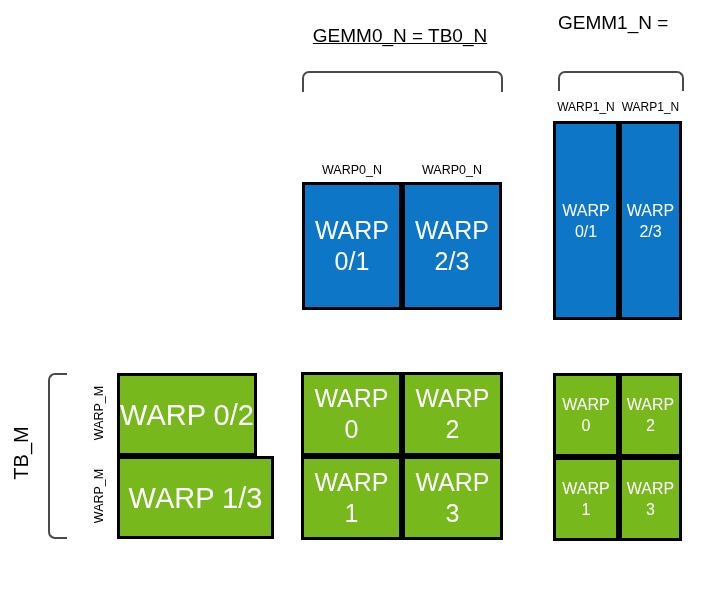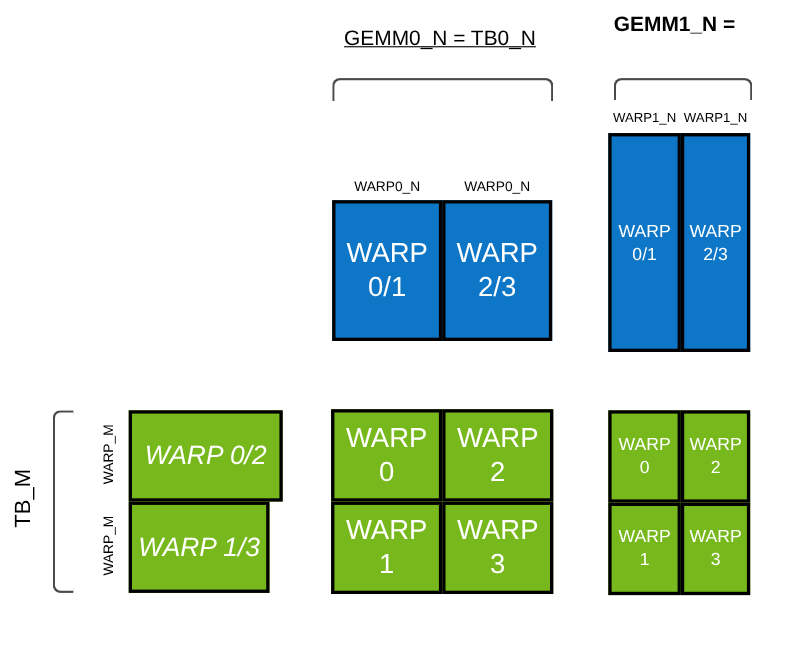--- a/index.html
+++ b/index.html
@@ -48,34 +48,34 @@
   .box{
     box-sizing:border-box;
     border:3px solid var(--color-border);
     color:var(--color-boxtext);
     display:flex;align-items:center;justify-content:center;
     text-align:center;
   }
   .blue{background:var(--color-blue);}
   .green{background:var(--color-green);}
   .txt-lg{font-size:25px;line-height:31px;}
-  .txt-md{font-size:24px;line-height:28px;font-style:italic;}
+  .txt-md{font-size:29px;line-height:28px;}
   .txt-sm{font-size:16px;line-height:21px;}
   .tbm-label{font-size:20px;white-space:nowrap;text-align:center;}
 </style>
 </head>
 <body>
 
 <div class="canvas">
 
   <div class="abs title center" style="left:280px;top:23px;width:240px;">GEMM0_N = TB0_N</div>
   <div class="abs hbracket" style="left:302px;top:71px;width:201px;height:21px;"></div>
 
   <div class="abs title" style="left:551px;top:10px;width:160px;">
-    <div style="padding-left:7px;font-weight:bold;">GEMM1_N =</div>
+    <div style="padding-left:7px;">GEMM1_N =</div>
   </div>
   <div class="abs hbracket" style="left:558px;top:71px;width:126px;height:20px;"></div>
 
   <div class="abs col-label" style="left:302px;top:163px;width:100px;">WARP0_N</div>
   <div class="abs col-label" style="left:402px;top:163px;width:100px;">WARP0_N</div>
 
   <div class="abs row" style="left:302px;top:182px;">
     <div class="box blue txt-lg" style="width:100px;height:128px;">
       <div>
         <div>WARP</div>
@@ -111,21 +111,21 @@
   <div class="abs rot tbm-label" style="left:-23px;top:441px;width:90px;height:24px;">TB_M</div>
   <div class="abs vbracket" style="left:48px;top:373px;width:19px;height:166px;"></div>
 
   <div class="abs rot row-label" style="left:59px;top:405px;width:82px;height:16px;">WARP_M</div>
   <div class="abs rot row-label" style="left:59px;top:488px;width:82px;height:16px;">WARP_M</div>
 
   <div class="abs col" style="left:117px;top:373px;">
     <div class="box green txt-md" style="width:140px;height:83px;">
       <div>WARP 0/2</div>
     </div>
-    <div class="box green txt-md" style="width:128px;height:83px;">
+    <div class="box green txt-md" style="width:157px;height:83px;">
       <div>WARP 1/3</div>
     </div>
   </div>
 
   <div class="abs grid2" style="left:301px;top:372px;width:202px;">
     <div class="box green txt-lg" style="width:101px;height:84px;">
       <div>
         <div>WARP</div>
         <div>0</div>
       </div>

